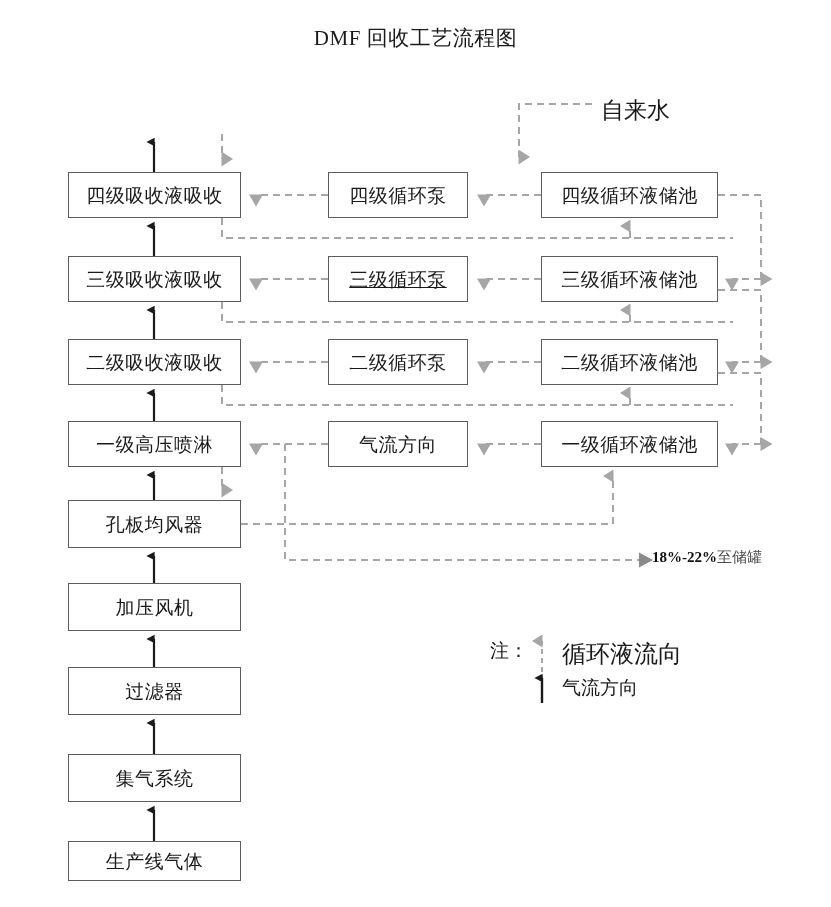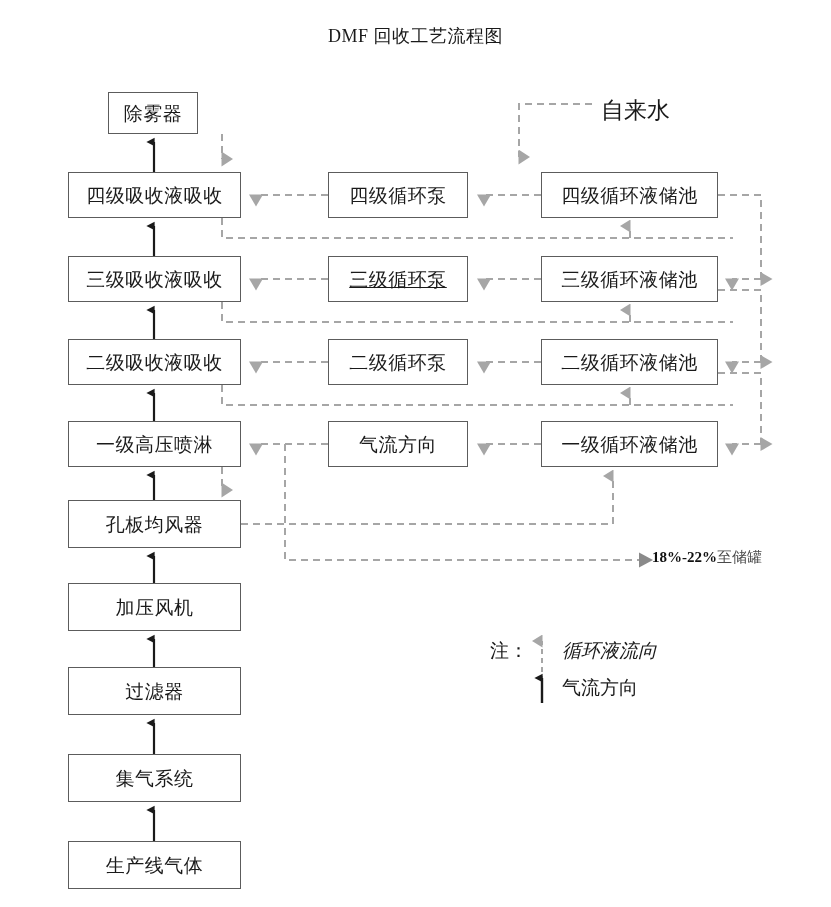--- a/index.html
+++ b/index.html
@@ -14,33 +14,33 @@
   .node{
     position:absolute;box-sizing:border-box;
     background:#fff;border:1.4px solid #5c5c5c;
     display:flex;align-items:center;justify-content:center;
     font-size:19px;line-height:1;letter-spacing:.5px;
     color:#1a1a1a;white-space:nowrap;
   }
 
   #title{
     position:absolute;left:0;top:24px;width:831px;text-align:center;
-    font-size:18px;color:#1a1a1a;letter-spacing:.5px;
+    font-size:21px;color:#1a1a1a;letter-spacing:.5px;
   }
 
   .lbl{position:absolute;font-size:23px;color:#1a1a1a;white-space:nowrap;}
 
   #tap-label{left:601px;top:95px;}
 
   #storage-label{left:652px;top:548px;font-size:15px;}
   #storage-label .pct{font-weight:bold;color:#111;letter-spacing:0;}
   #storage-label .dest{color:#4a4a4a;}
 
   #legend-note{left:490px;top:638px;font-size:19px;}
-  #legend-liquid{left:562px;top:638px;font-size:19px;font-style:italic;}
+  #legend-liquid{left:562px;top:638px;font-size:24px;}
   #legend-gas{left:562px;top:675px;font-size:19px;}
 </style>
 </head>
 <body>
 
 <div id="canvas">
 
   <div id="title">DMF 回收工艺流程图</div>
 
   <svg class="layer" viewBox="0 0 831 907">
@@ -128,23 +128,20 @@
     </g>
 
     <g>
       <line x1="542" y1="690" x2="542" y2="641" stroke="#a6a6a6" stroke-width="2" stroke-dasharray="5,4" marker-end="url(#liqUp)"></line>
     </g>
     <g>
       <line x1="542" y1="703" x2="542" y2="678" stroke="#1a1a1a" stroke-width="2.4" marker-end="url(#gasHead)"></line>
     </g>
   </svg>
 
-  <div class="node" style="left:108px;top:92px;width:90px;height:42px;">
-    <span>除雾器</span>
-  </div>
   <div class="node" style="left:68px;top:172px;width:173px;height:46px;">
     <span>四级吸收液吸收</span>
   </div>
   <div class="node" style="left:68px;top:339px;width:173px;height:46px;">
     <span>二级吸收液吸收</span>
   </div>
   <div class="node" style="left:68px;top:256px;width:173px;height:46px;">
     <span>三级吸收液吸收</span>
   </div>
   <div class="node" style="left:68px;top:421px;width:173px;height:46px;">
@@ -155,21 +152,21 @@
   </div>
   <div class="node" style="left:68px;top:583px;width:173px;height:48px;">
     <span>加压风机</span>
   </div>
   <div class="node" style="left:68px;top:667px;width:173px;height:48px;">
     <span>过滤器</span>
   </div>
   <div class="node" style="left:68px;top:754px;width:173px;height:48px;">
     <span>集气系统</span>
   </div>
-  <div class="node" style="left:68px;top:841px;width:173px;height:48px;">
+  <div class="node" style="left:68px;top:841px;width:173px;height:40px;">
     <span>生产线气体</span>
   </div>
 
   <div class="node" style="left:328px;top:172px;width:140px;height:46px;">
     <span>四级循环泵</span>
   </div>
   <div class="node" style="left:328px;top:256px;width:140px;height:46px;text-decoration:underline;">
     <span>三级循环泵</span>
   </div>
   <div class="node" style="left:328px;top:339px;width:140px;height:46px;">

